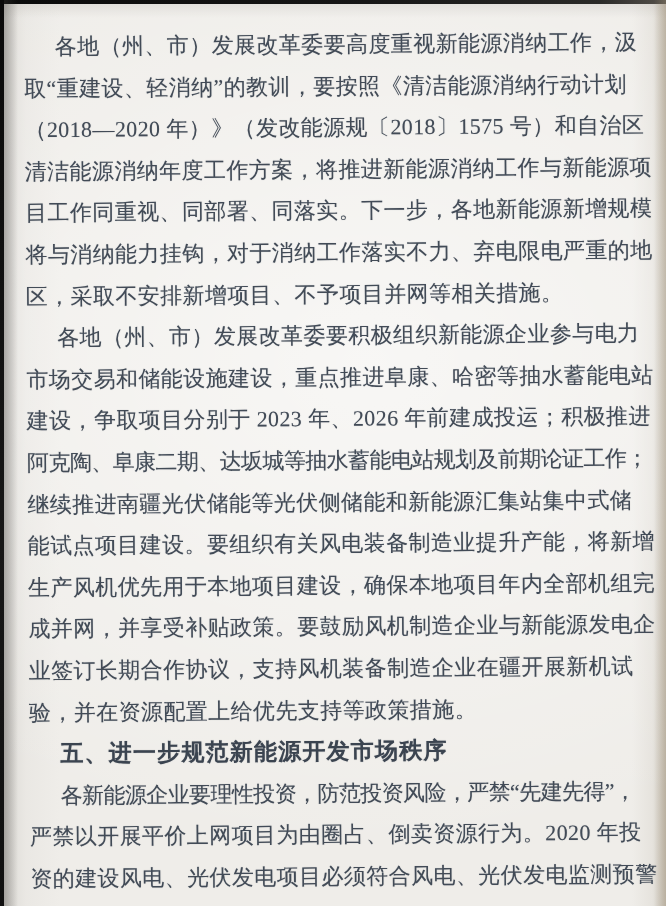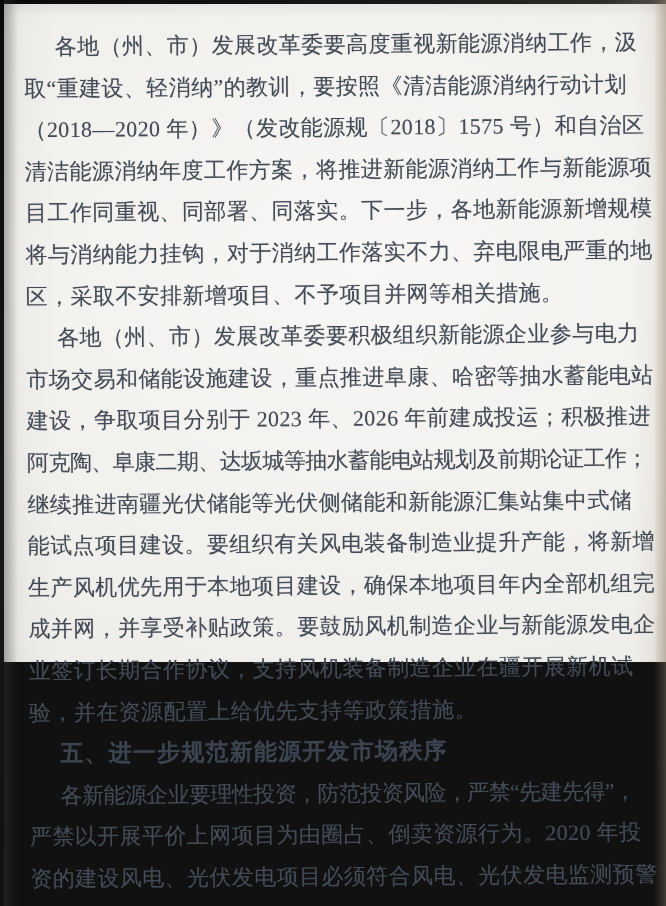--- a/index.html
+++ b/index.html
@@ -8,21 +8,21 @@
     width: 666px;
     height: 906px;
     overflow: hidden;
     background: #111;
     font-family: "Liberation Serif", "DejaVu Serif", serif;
   }
   .sheet {
     position: absolute;
     left: 0; top: 0;
     width: 666px;
-    height: 662px;
+    height: 906px;
     background:
       radial-gradient(ellipse 900px 700px at 55% 40%, rgba(255,255,255,0.55), rgba(255,255,255,0) 70%),
       linear-gradient(to right, rgba(140,135,128,0.22) 0px, rgba(140,135,128,0.05) 26px, rgba(0,0,0,0) 60px),
       linear-gradient(to left, rgba(150,138,118,0.35) 0px, rgba(150,138,118,0.10) 14px, rgba(0,0,0,0) 34px),
       linear-gradient(to bottom, rgba(120,115,108,0.18) 0px, rgba(0,0,0,0) 18px),
       #efede9;
   }
   
   .edge-top {
     position: absolute; left: 0; top: 0;

